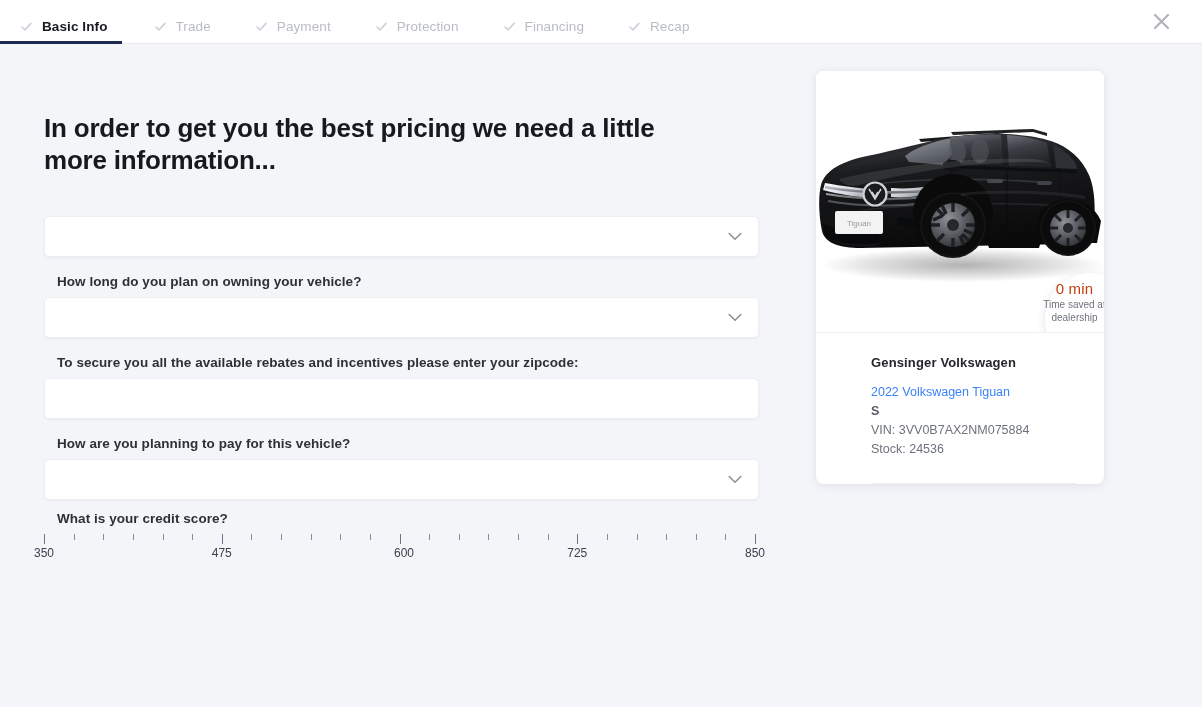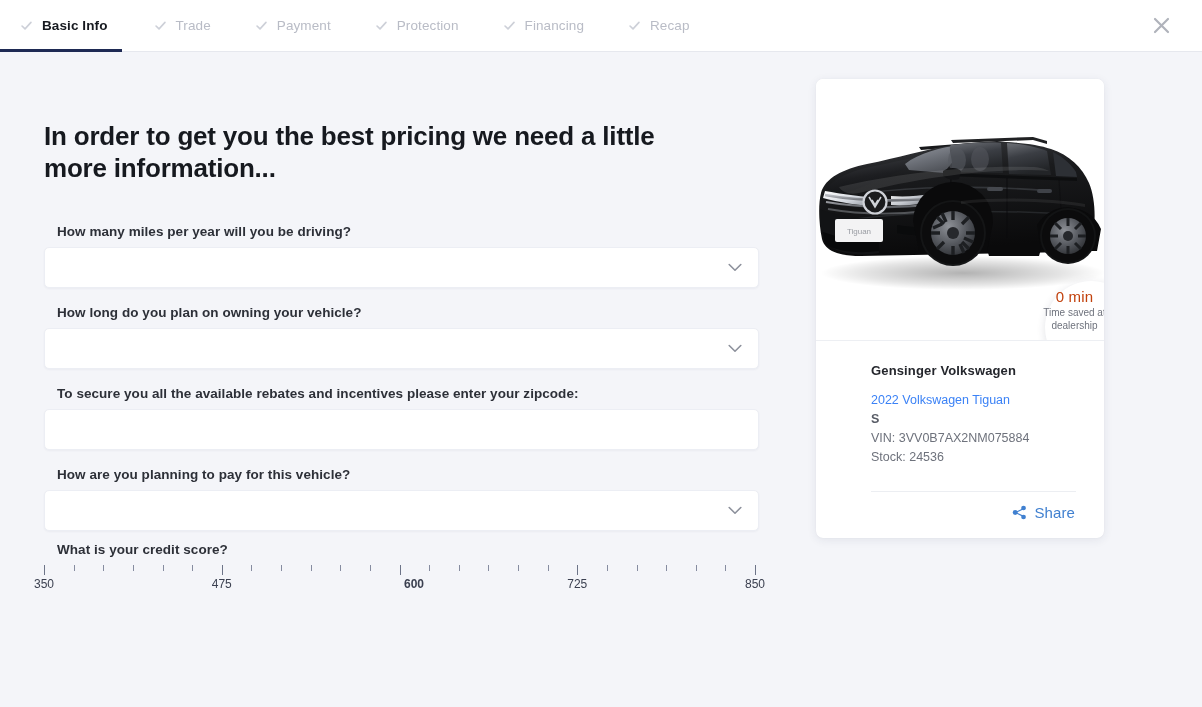--- a/index.html
+++ b/index.html
@@ -12,25 +12,25 @@
   body {
     background: #f4f5f9;
     font-family: "Liberation Sans", sans-serif;
     color: #23272f;
     -webkit-font-smoothing: antialiased;
   }
 
   
   .topbar {
     position: relative;
-    height: 52px;
+    height: 44px;
     background: #ffffff;
     border-bottom: 1px solid #e6e8ee;
     display: flex;
-    align-items: center;
+    align-items: flex-start;
   }
   .tabs {
     display: flex;
     align-items: center;
     height: 52px;
     padding-left: 0;
   }
   .tab {
     display: flex;
     align-items: center;
@@ -394,21 +394,20 @@
   </div>
 </div>
 
 <div class="page">
 
   <div class="left-col">
 
     <h1 class="headline">In order to get you the best pricing we need a little more information...</h1>
 
     <div class="field-group">
-      <label class="field-label">How many miles per year will you be driving?</label>
       <div class="control">
         <span class="value"></span>
         <span class="chevron">
           <svg width="14" height="9" viewBox="0 0 14 9" fill="none" stroke="currentColor" stroke-width="1.6" stroke-linecap="round" stroke-linejoin="round">
               <path d="M1.2 1.5 L7 7.2 L12.8 1.5"></path>
             </svg>
         </span>
       </div>
     </div>
 
@@ -476,21 +475,21 @@
           <div class="tick minor" style="left: 562.875px;"></div>
           <div class="tick minor" style="left: 592.5px;"></div>
           <div class="tick minor" style="left: 622.125px;"></div>
           <div class="tick minor" style="left: 651.75px;"></div>
           <div class="tick minor" style="left: 681.375px;"></div>
           <div class="tick major" style="left: 711px;"></div>
         </div>
       <div class="tick-labels" id="tickLabelRow">
           <div class="tick-label" style="left: 0px;">350</div>
           <div class="tick-label" style="left: 177.75px;">475</div>
-          <div class="tick-label" style="left: 370px; font-weight: bold;">600</div>
+          <div class="tick-label" style="left: 360px;">600</div>
           <div class="tick-label" style="left: 533.25px;">725</div>
           <div class="tick-label" style="left: 711px;">850</div>
         </div>
     </div>
 
   </div>
 
   <div class="vehicle-card">
 
     <div class="car-area">
@@ -655,30 +654,16 @@
     <div class="card-body">
       <div class="dealer">Gensinger Volkswagen</div>
       <div class="veh-line">2022 Volkswagen Tiguan</div>
       <div class="veh-line trim">S</div>
       <div class="veh-line mono">VIN: 3VV0B7AX2NM075884</div>
       <div class="veh-line mono">Stock: 24536</div>
     </div>
 
     <div class="card-divider"></div>
 
-    <div class="share-row">
-      <span class="share-link">
-        <span>
-          <svg width="15" height="15" viewBox="0 0 16 16" fill="currentColor">
-            <circle cx="12.3" cy="3.2" r="2.5"></circle>
-            <circle cx="3.4" cy="8.0" r="2.6"></circle>
-            <circle cx="12.3" cy="12.8" r="2.5"></circle>
-            <path d="M4.6 7.0 L11.4 3.6 L11.9 4.7 L5.1 8.1 Z"></path>
-            <path d="M5.1 7.9 L11.9 11.3 L11.4 12.4 L4.6 9.0 Z"></path>
-          </svg>
-        </span>
-        <span>Share</span>
-      </span>
-    </div>
 
   </div>
 
 </div>
 
 </body></html>

